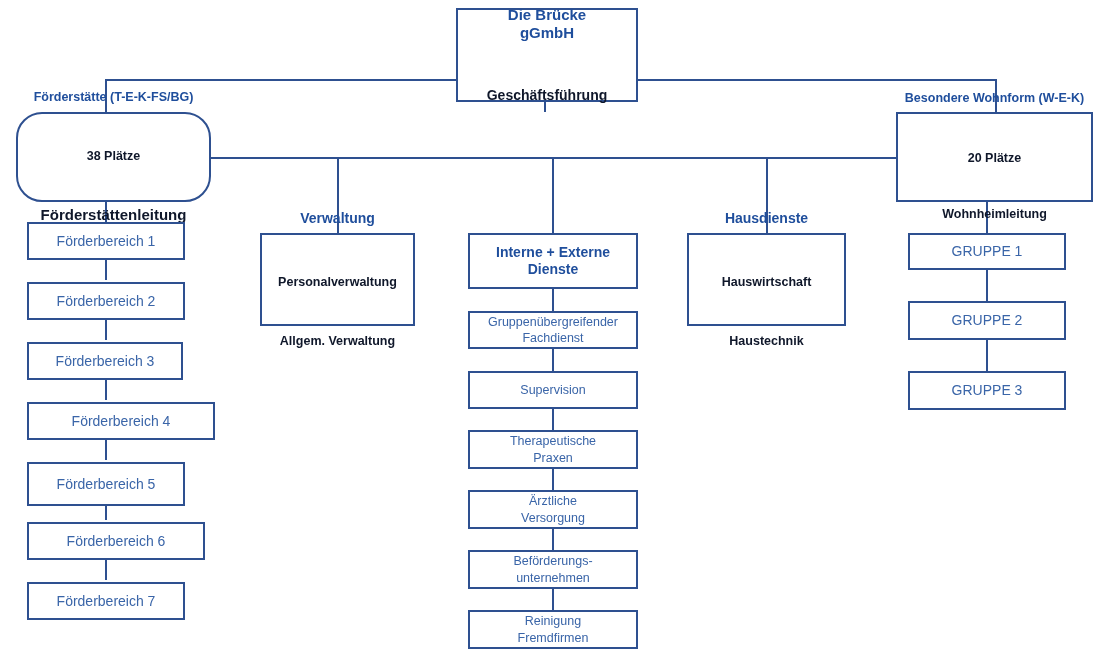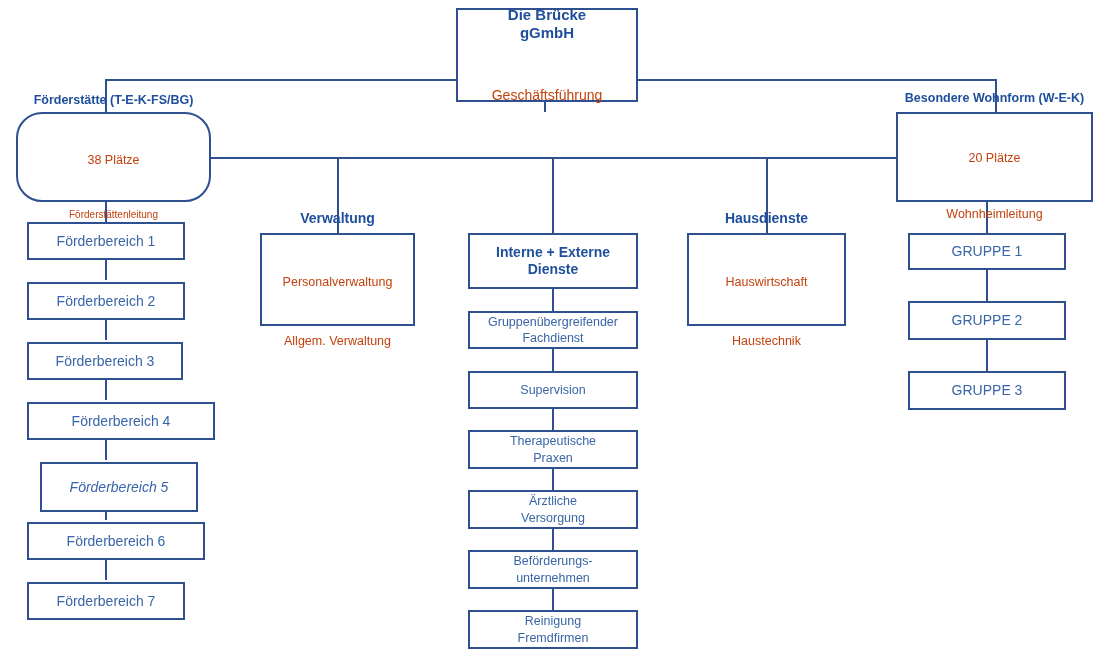--- a/index.html
+++ b/index.html
@@ -28,22 +28,22 @@
     text-align: center;
     z-index: 2;
     gap: 34px;
   }
   .ttl {
     color: #1F4E9C;
     font-weight: bold;
     line-height: 1.25;
   }
   .sub {
-    color: #c2410c;
-    font-weight: normal;
+    color: #0f172a;
+    font-weight: bold;
     line-height: 1.3;
   }
   .plain {
     color: #3A65A8;
     font-weight: normal;
     line-height: 1.3;
   }
   
   .ln {
     position: absolute;
@@ -97,42 +97,42 @@
     <div class="ttl" style="font-size:15px;">
       <span>Die Brücke</span><br>
       <span>gGmbH</span>
     </div>
     <div class="sub" style="font-size:14px; margin-top:9px;">Geschäftsführung</div>
   </div>
 
   <div class="box" style="left:16px; top:112px; width:195px; height:90px;border-radius:26px;">
     <div class="ttl" style="font-size:12.5px;">Förderstätte (T-E-K-FS/BG)</div>
     <div class="sub" style="font-size:12.5px; margin-top:9px;">38 Plätze</div>
-    <div class="sub" style="font-size:10px; margin-top:6px;">Förderstättenleitung</div>
+    <div class="sub" style="font-size:15px; margin-top:6px;">Förderstättenleitung</div>
   </div>
 
   <div class="box" style="left:896px; top:112px; width:197px; height:90px;">
     <div class="ttl" style="font-size:12.5px;">Besondere Wohnform (W-E-K)</div>
     <div class="sub" style="font-size:12.5px; margin-top:9px;">20 Plätze</div>
     <div class="sub" style="font-size:12.5px; margin-top:6px;">Wohnheimleitung</div>
   </div>
 
   <div class="box" style="left:27px; top:222px; width:158px; height:38px;">
     <div class="plain" style="font-size:14px;">Förderbereich 1</div>
   </div>
   <div class="box" style="left:27px; top:282px; width:158px; height:38px;">
     <div class="plain" style="font-size:14px;">Förderbereich 2</div>
   </div>
   <div class="box" style="left:27px; top:342px; width:156px; height:38px;">
     <div class="plain" style="font-size:14px;">Förderbereich 3</div>
   </div>
   <div class="box" style="left:27px; top:402px; width:188px; height:38px;">
     <div class="plain" style="font-size:14px;">Förderbereich 4</div>
   </div>
-  <div class="box" style="left:40px; top:462px; width:158px; height:50px;font-style:italic;">
+  <div class="box" style="left:27px; top:462px; width:158px; height:44px;">
     <div class="plain" style="font-size:14px;">Förderbereich 5</div>
   </div>
   <div class="box" style="left:27px; top:522px; width:178px; height:38px;">
     <div class="plain" style="font-size:14px;">Förderbereich 6</div>
   </div>
   <div class="box" style="left:27px; top:582px; width:158px; height:38px;">
     <div class="plain" style="font-size:14px;">Förderbereich 7</div>
   </div>
 
   <div class="box" style="left:260px; top:233px; width:155px; height:93px;">

